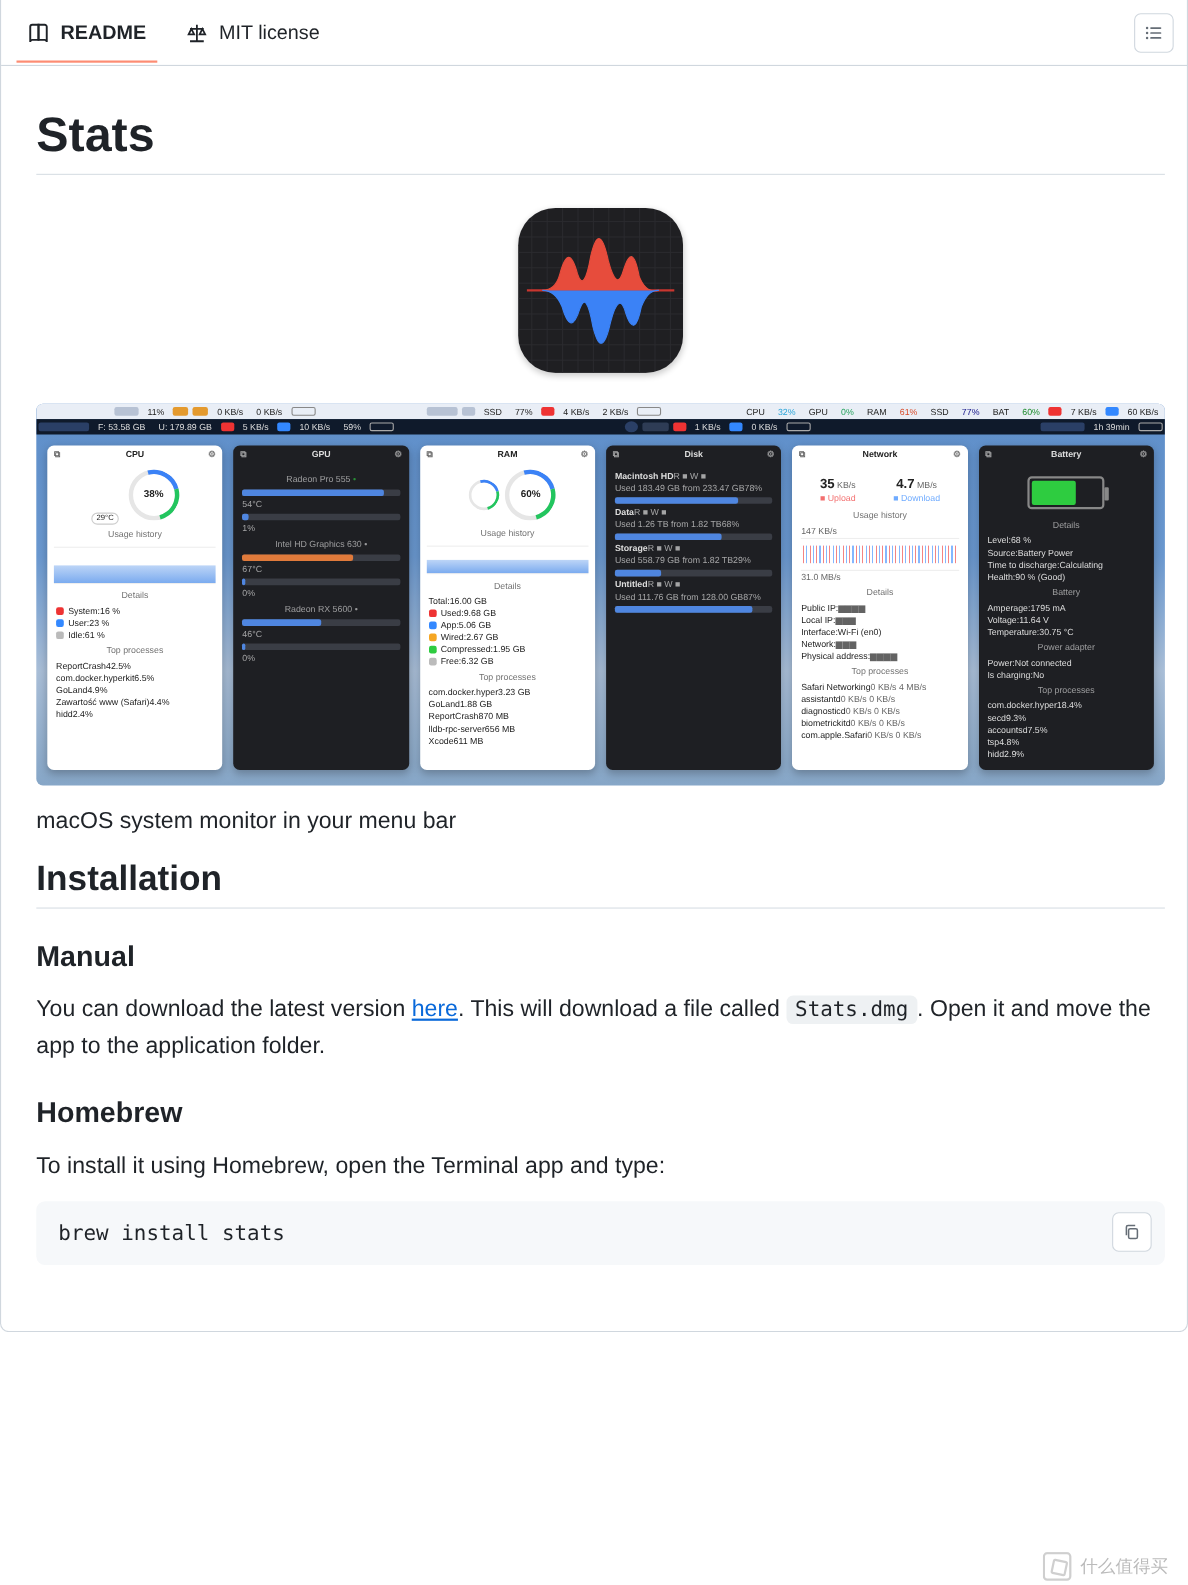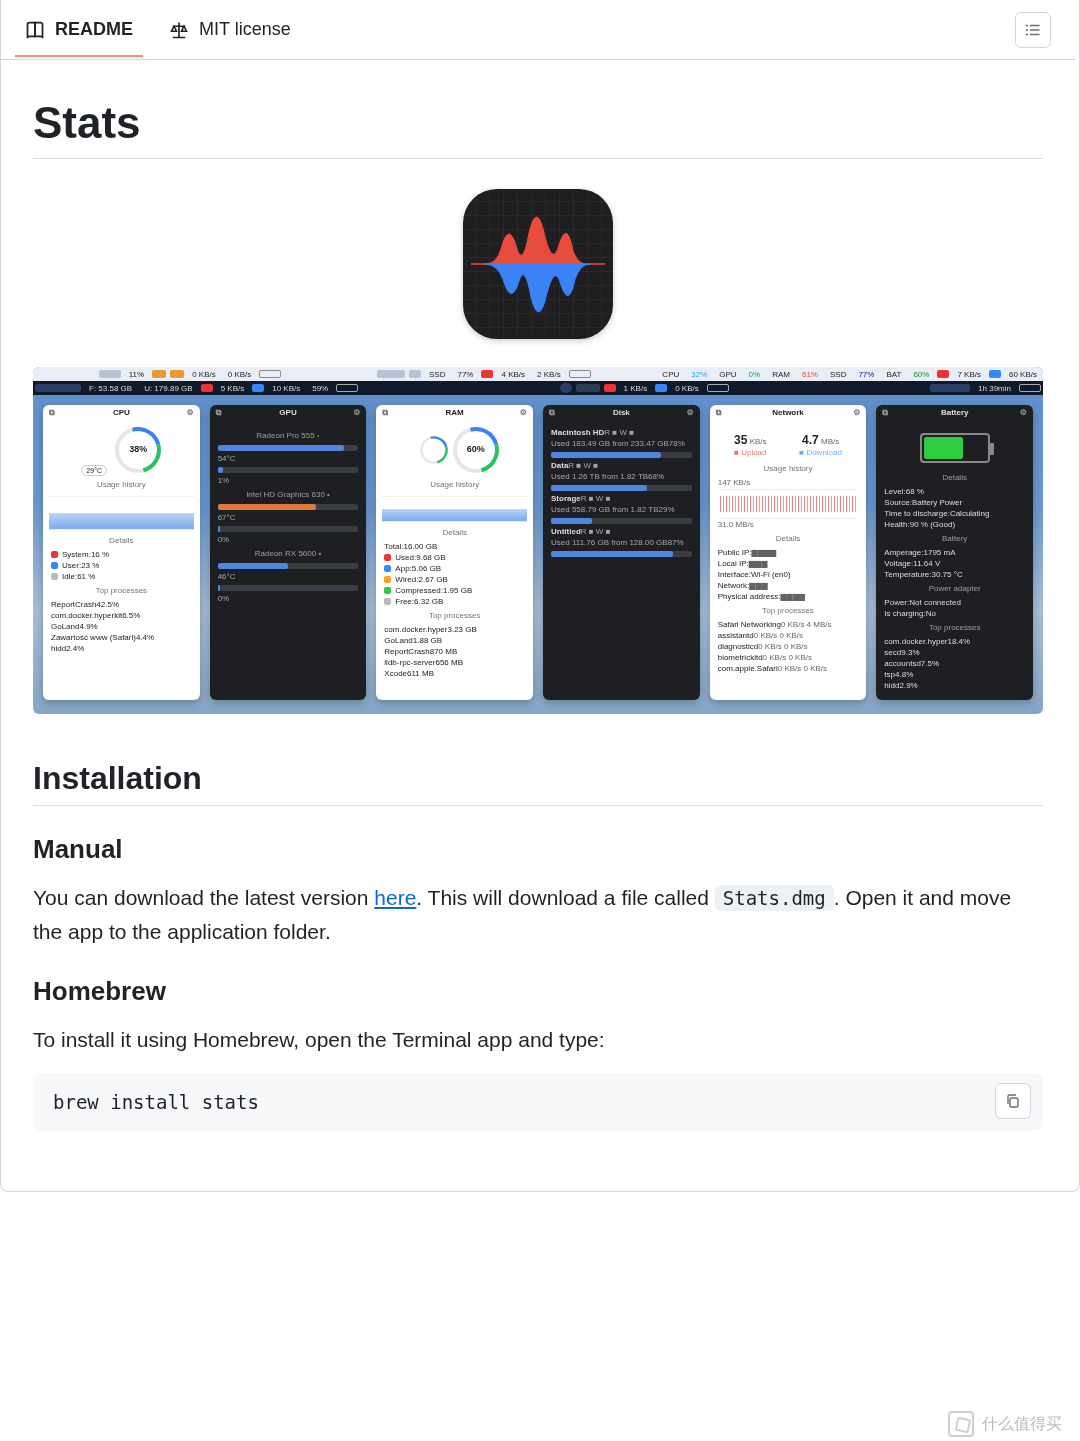--- a/index.html
+++ b/index.html
@@ -14,21 +14,21 @@
   *{box-sizing:border-box}
   html,body{margin:0;padding:0}
   body{
     font-family:-apple-system,BlinkMacSystemFont,"Segoe UI",Helvetica,Arial,sans-serif;
     color:var(--fg);
     background:#fff;
     width:1080px;
   }
   .page{
     width:1080px;
-    padding:0 36px 60px 32px;
+    padding:0 20px 60px 32px;
     border:1px solid var(--border);
     border-radius:8px;
     margin:0 auto;
     position:relative;
     border-top:none;
     border-top-left-radius:0;border-top-right-radius:0;
   }
   
   .tabbar{
     display:flex;align-items:center;height:60px;
@@ -49,21 +49,21 @@
   }
   .toc-btn{
     margin-left:auto;margin-right:16px;
     width:36px;height:36px;border:1px solid var(--border);border-radius:6px;
     display:flex;align-items:center;justify-content:center;cursor:pointer;
     background:#fff;
   }
   .icon{display:inline-flex}
   
   h1{font-size:44px;font-weight:600;margin:38px 0 10px;padding-bottom:10px;border-bottom:1px solid var(--hr)}
-  h2{font-size:32px;font-weight:600;margin:46px 0 10px;padding-bottom:8px;border-bottom:1px solid var(--hr)}
+  h2{font-size:32px;font-weight:600;margin:16px 0 10px;padding-bottom:8px;border-bottom:1px solid var(--hr)}
   h3{font-size:26px;font-weight:600;margin:28px 0 12px}
   p{font-size:21px;line-height:1.6;margin:16px 0}
   a.link{color:var(--link);text-decoration:underline;text-underline-offset:2px}
   code.inline{
     background:#eef1f3;border-radius:6px;padding:2px 8px;font-family:ui-monospace,SFMono-Regular,Consolas,monospace;
     font-size:19px;
   }
   .codeblock{
     background:var(--code-bg);border-radius:8px;padding:18px 20px;position:relative;
     font-family:ui-monospace,SFMono-Regular,Consolas,monospace;font-size:19px;margin-top:16px;
@@ -610,20 +610,21 @@
             </div>
           <div class="row">
               <span>hidd</span>
               <span>2.9%</span>
             </div>
         </div>
       </div>
     </div>
   </div>
 
+  <p>macOS system monitor in your menu bar</p>
 
   <h2>Installation</h2>
 
   <h3>Manual</h3>
 
   <p>
     <span>You can download the latest version </span><a href="#" class="link">here</a><span>. This will download a file called </span><code class="inline">Stats.dmg</code><span>. Open it and move the app to the application folder.</span>
   </p>
 
   <h3>Homebrew</h3>

